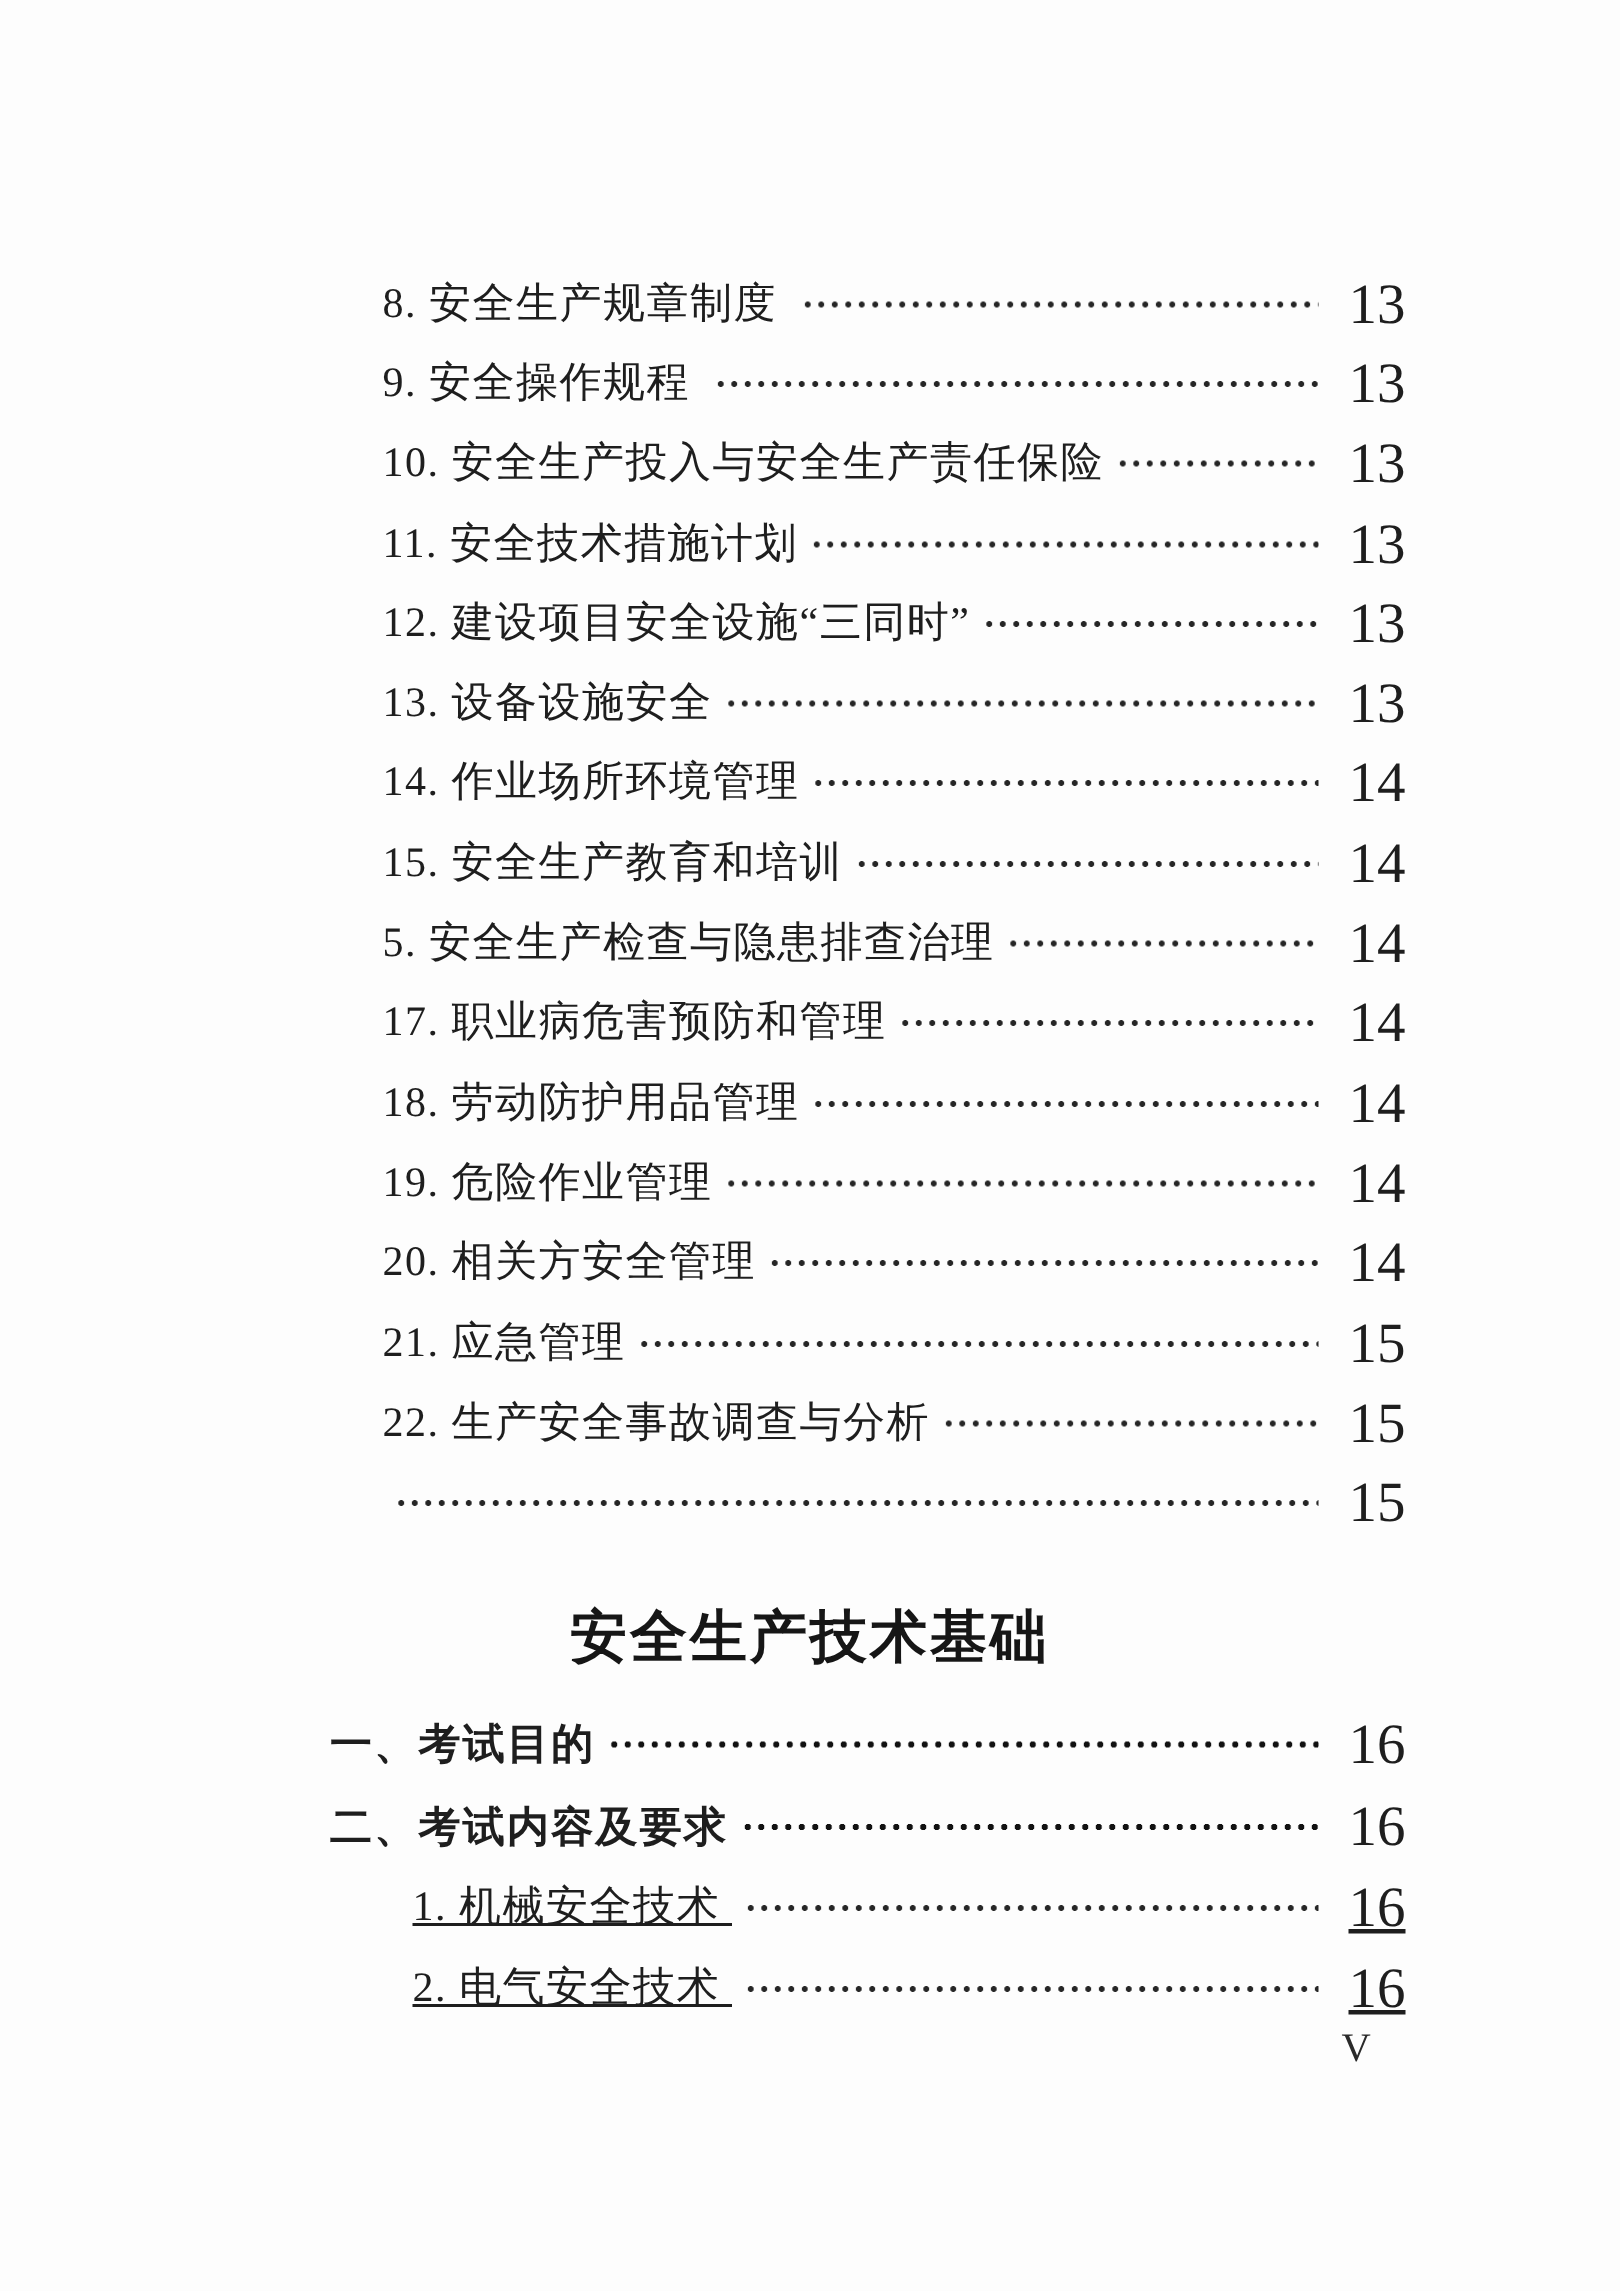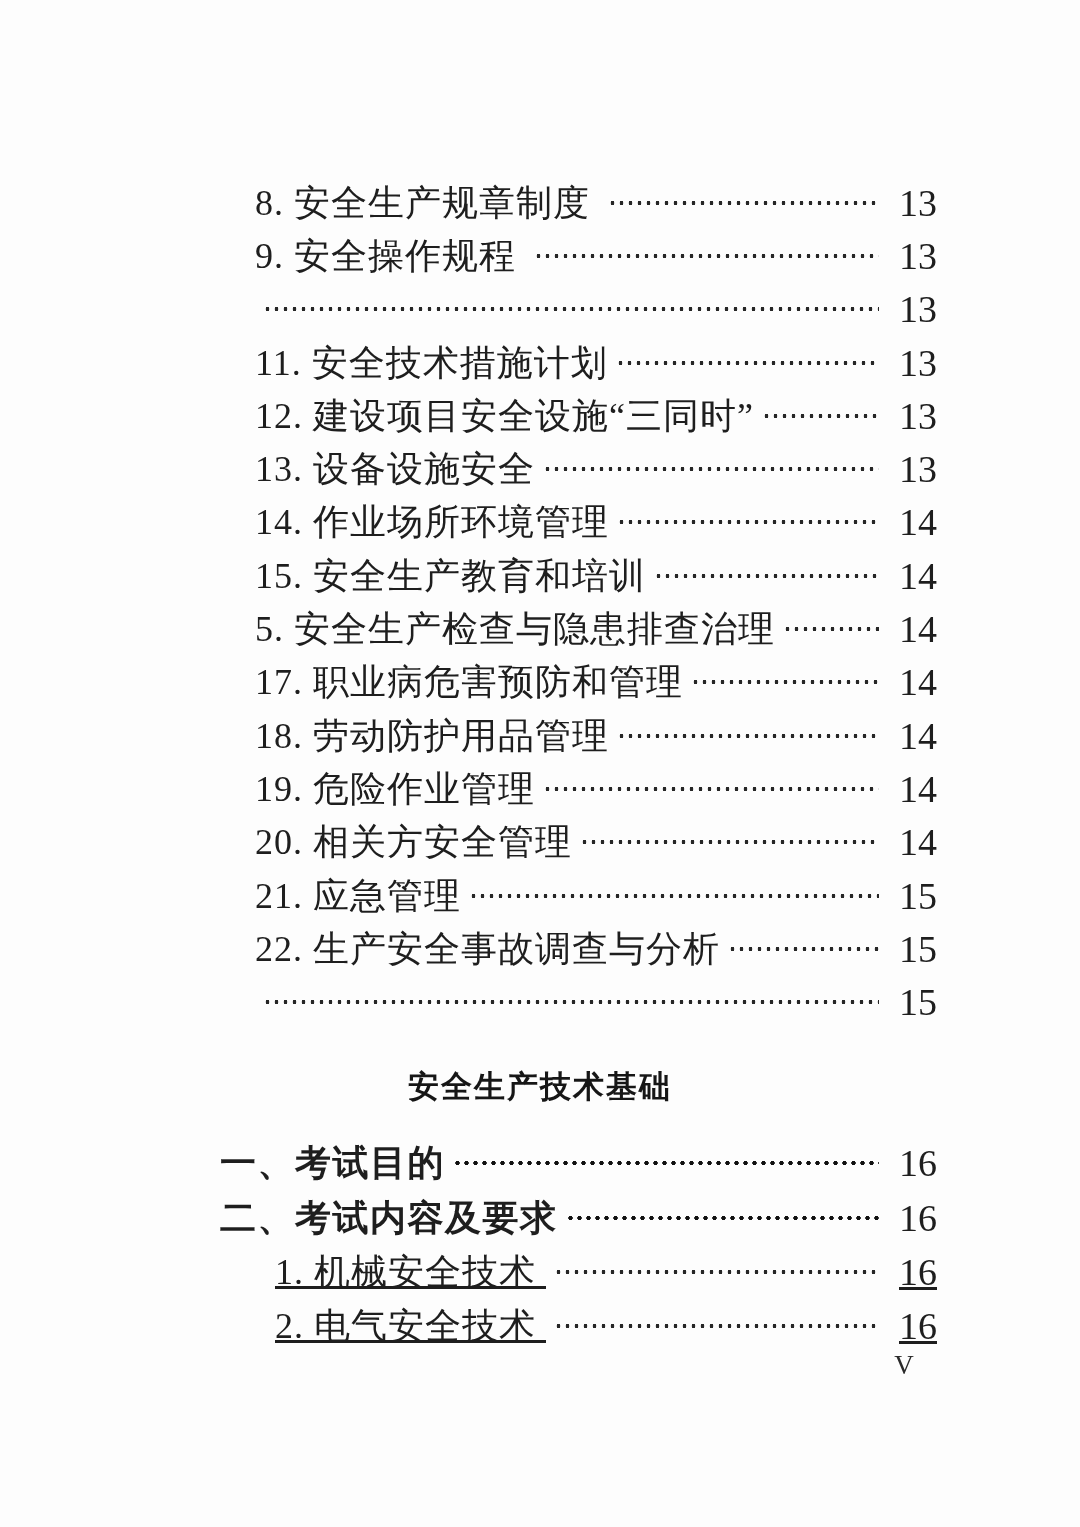--- a/index.html
+++ b/index.html
@@ -26,21 +26,21 @@
 
   .toc-row {
     display: flex;
     align-items: center;
     height: 53.3px;
   }
   .toc-lower .toc-row { height: 54.4px; margin-left: 20px; }
   .toc-row.indent { padding-left: 55px; text-decoration: underline; }
 
   .toc-label {
-    font-size: 36px;
+    font-size: 28px;
     line-height: 1;
     color: var(--ink);
     white-space: pre;
     letter-spacing: 1px;
     flex: 0 0 auto;
   }
   .toc-row.bold .toc-label {
     font-family: "Liberation Sans", "DejaVu Sans", sans-serif;
     font-weight: 700;
     letter-spacing: 1.5px;
@@ -68,21 +68,21 @@
     color: var(--ink);
   }
 
   .section-heading {
     position: absolute;
     top: 1066px; left: 0;
     width: 1080px;
     text-align: center;
     font-family: "Liberation Sans", "DejaVu Sans", sans-serif;
     font-weight: 700;
-    font-size: 31px;
+    font-size: 38px;
     letter-spacing: 2px;
     color: #161616;
   }
 
   .page-number {
     position: absolute;
     top: 1350px; left: 884px;
     width: 40px;
     text-align: center;
     font-size: 27px;
@@ -99,20 +99,21 @@
     <span class="toc-label">8. 安全生产规章制度 </span>
     <span class="leader"></span>
     <span class="toc-page">13</span>
   </div>
       <div class="toc-row">
     <span class="toc-label">9. 安全操作规程 </span>
     <span class="leader"></span>
     <span class="toc-page">13</span>
   </div>
       <div class="toc-row">
+    <span class="toc-label">10. 安全生产投入与安全生产责任保险</span>
     <span class="leader"></span>
     <span class="toc-page">13</span>
   </div>
       <div class="toc-row">
     <span class="toc-label">11. 安全技术措施计划</span>
     <span class="leader"></span>
     <span class="toc-page">13</span>
   </div>
       <div class="toc-row">
     <span class="toc-label">12. 建设项目安全设施“三同时”</span>

